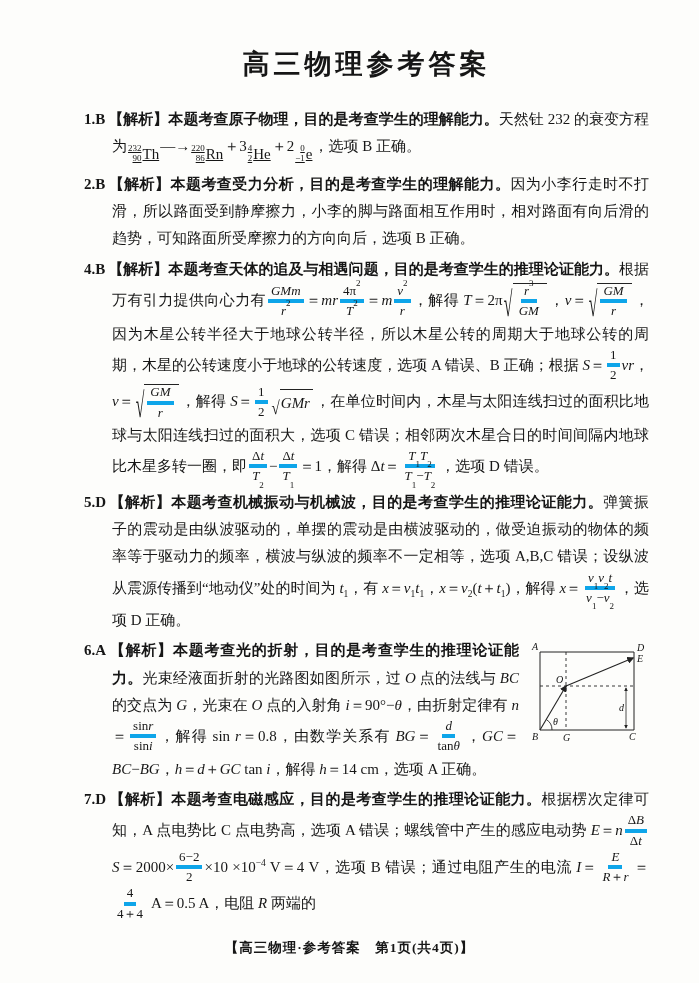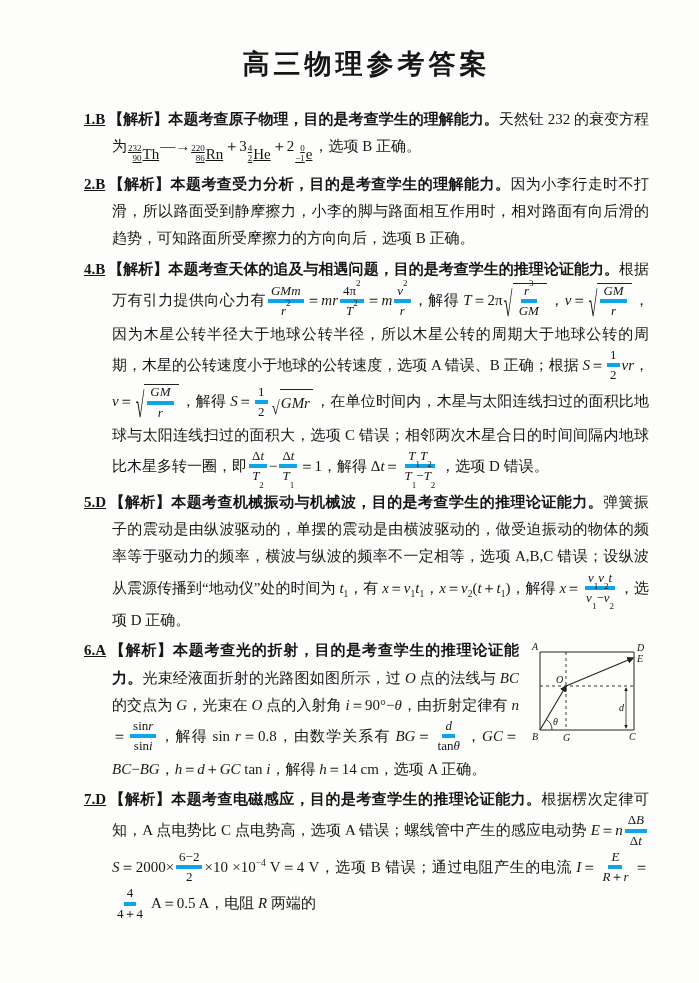--- a/index.html
+++ b/index.html
@@ -23,21 +23,21 @@
   }
   .item{
     font-size:15px;
     line-height:1.82;
     text-align:justify;
     padding-left:28px;
     text-indent:-28px;
     margin:0 0 3px 0;
   }
   .item b{font-weight:bold;}
-  .inum{font-weight:bold;margin-right:3px;text-decoration:underline;}
+  .inum{font-weight:bold;margin-right:3px;}
   .mv{font-style:italic;font-family:"Liberation Serif","DejaVu Serif",serif;}
   sub,sup{font-size:9.5px;line-height:0;}
   
   .frac{
     display:inline-flex;flex-direction:column;align-items:center;
     vertical-align:middle;font-size:13px;line-height:1.25;
     text-indent:0;margin:0 2px;transform:translateY(-1px);
   }
   .fn,.fd{display:flex;align-items:baseline;padding:0 3px;}
   .fn{border-bottom:4px solid #0ea5e9;}
@@ -254,13 +254,14 @@
         </span>×10 ×10<sup>−4</sup> V＝4 V，选项 B 错误；通过电阻产生的电流 <span class="mv">I</span>＝<span class="frac">
           <span class="fn">
             <span class="mv">E</span>
           </span>
           <span class="fd"><span class="mv">R</span>＋<span class="mv">r</span></span>
         </span>＝<span class="frac">
           <span class="fn">4</span>
           <span class="fd">4＋4</span>
         </span> A＝0.5 A，电阻 <span class="mv">R</span> 两端的</div>
     </div>
+  <div class="footer">【高三物理·参考答案　第1页(共4页)】</div>
 </div>
 
 </body></html>

